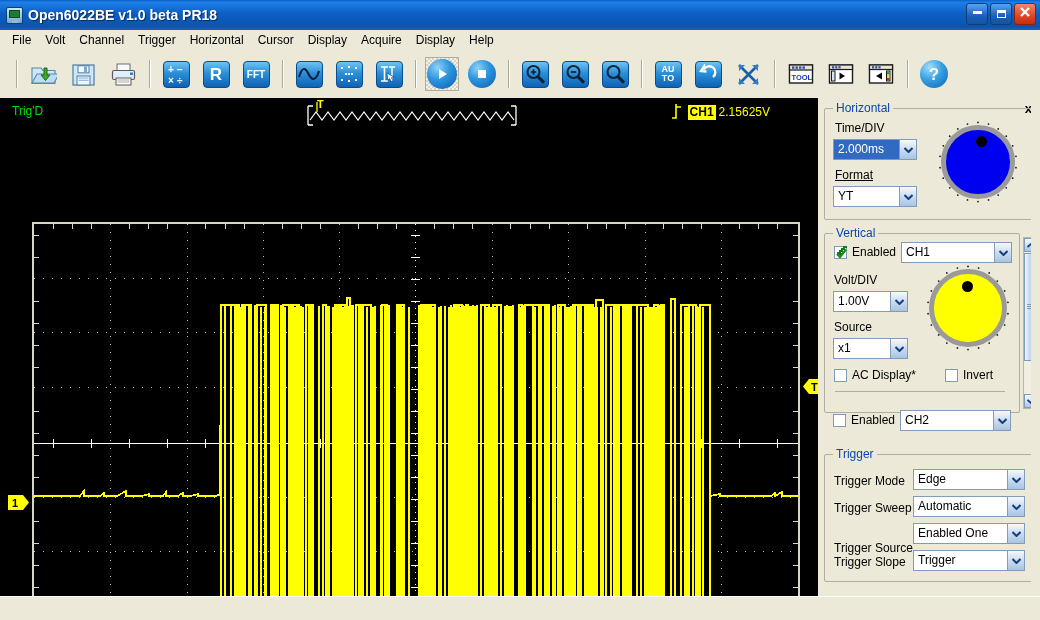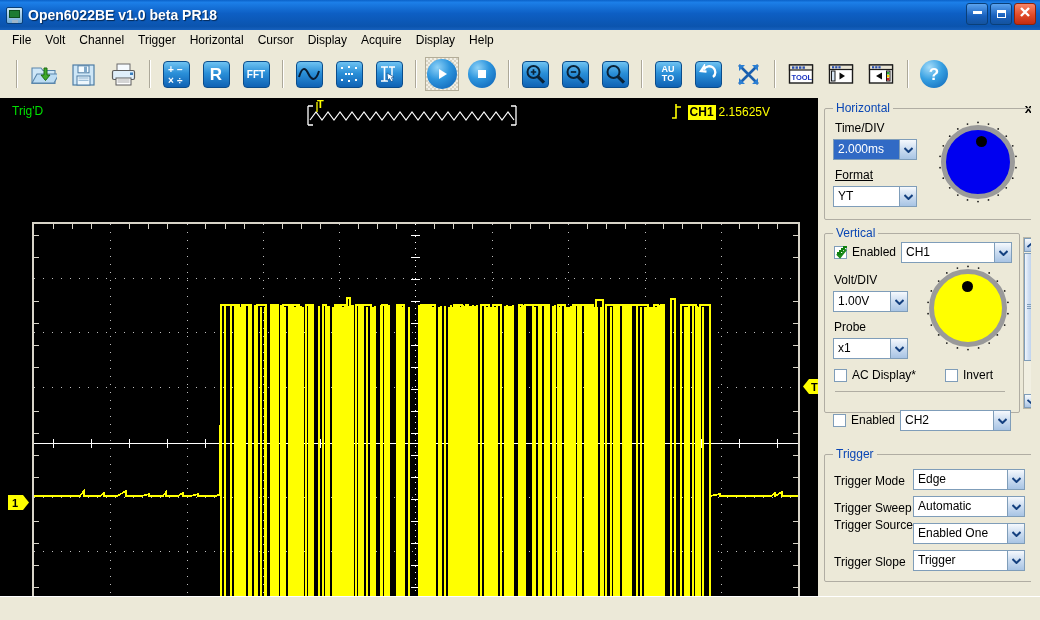--- a/index.html
+++ b/index.html
@@ -970,21 +970,21 @@
       <div class="flabel" style="left:9px; top:39px;">Volt/DIV</div>
       <div class="combo" style="left:8px; top:57px; width:75px;">
         <span class="ctext">1.00V</span>
         <span class="carrow">
           <svg width="9" height="6" viewBox="0 0 9 6">
               <path d="M0.5 1 L4.5 5 L8.5 1" stroke="#14407f" stroke-width="2" fill="none"></path>
             </svg>
         </span>
       </div>
 
-      <div class="flabel" style="left:9px; top:86px;">Probe</div>
+      <div class="flabel" style="left:9px; top:86px;">Source</div>
       <div class="combo" style="left:8px; top:104px; width:75px;">
         <span class="ctext">x1</span>
         <span class="carrow">
           <svg width="9" height="6" viewBox="0 0 9 6">
               <path d="M0.5 1 L4.5 5 L8.5 1" stroke="#14407f" stroke-width="2" fill="none"></path>
             </svg>
         </span>
       </div>
 
       <div class="cbrow" style="left:9px; top:134px;">
@@ -1074,21 +1074,21 @@
       <div class="flabel" style="left:9px; top:46px;">Trigger Sweep</div>
       <div class="combo" style="left:88px; top:41px; width:112px;">
         <span class="ctext">Automatic</span>
         <span class="carrow">
           <svg width="9" height="6" viewBox="0 0 9 6">
               <path d="M0.5 1 L4.5 5 L8.5 1" stroke="#14407f" stroke-width="2" fill="none"></path>
             </svg>
         </span>
       </div>
 
-      <div class="flabel" style="left:9px; top:63px;">Trigger Source</div>
+      <div class="flabel" style="left:9px; top:86px;">Trigger Source</div>
       <div class="combo" style="left:88px; top:68px; width:112px;">
         <span class="ctext">Enabled One</span>
         <span class="carrow">
           <svg width="9" height="6" viewBox="0 0 9 6">
               <path d="M0.5 1 L4.5 5 L8.5 1" stroke="#14407f" stroke-width="2" fill="none"></path>
             </svg>
         </span>
       </div>
 
       <div class="flabel" style="left:9px; top:100px;">Trigger Slope</div>

